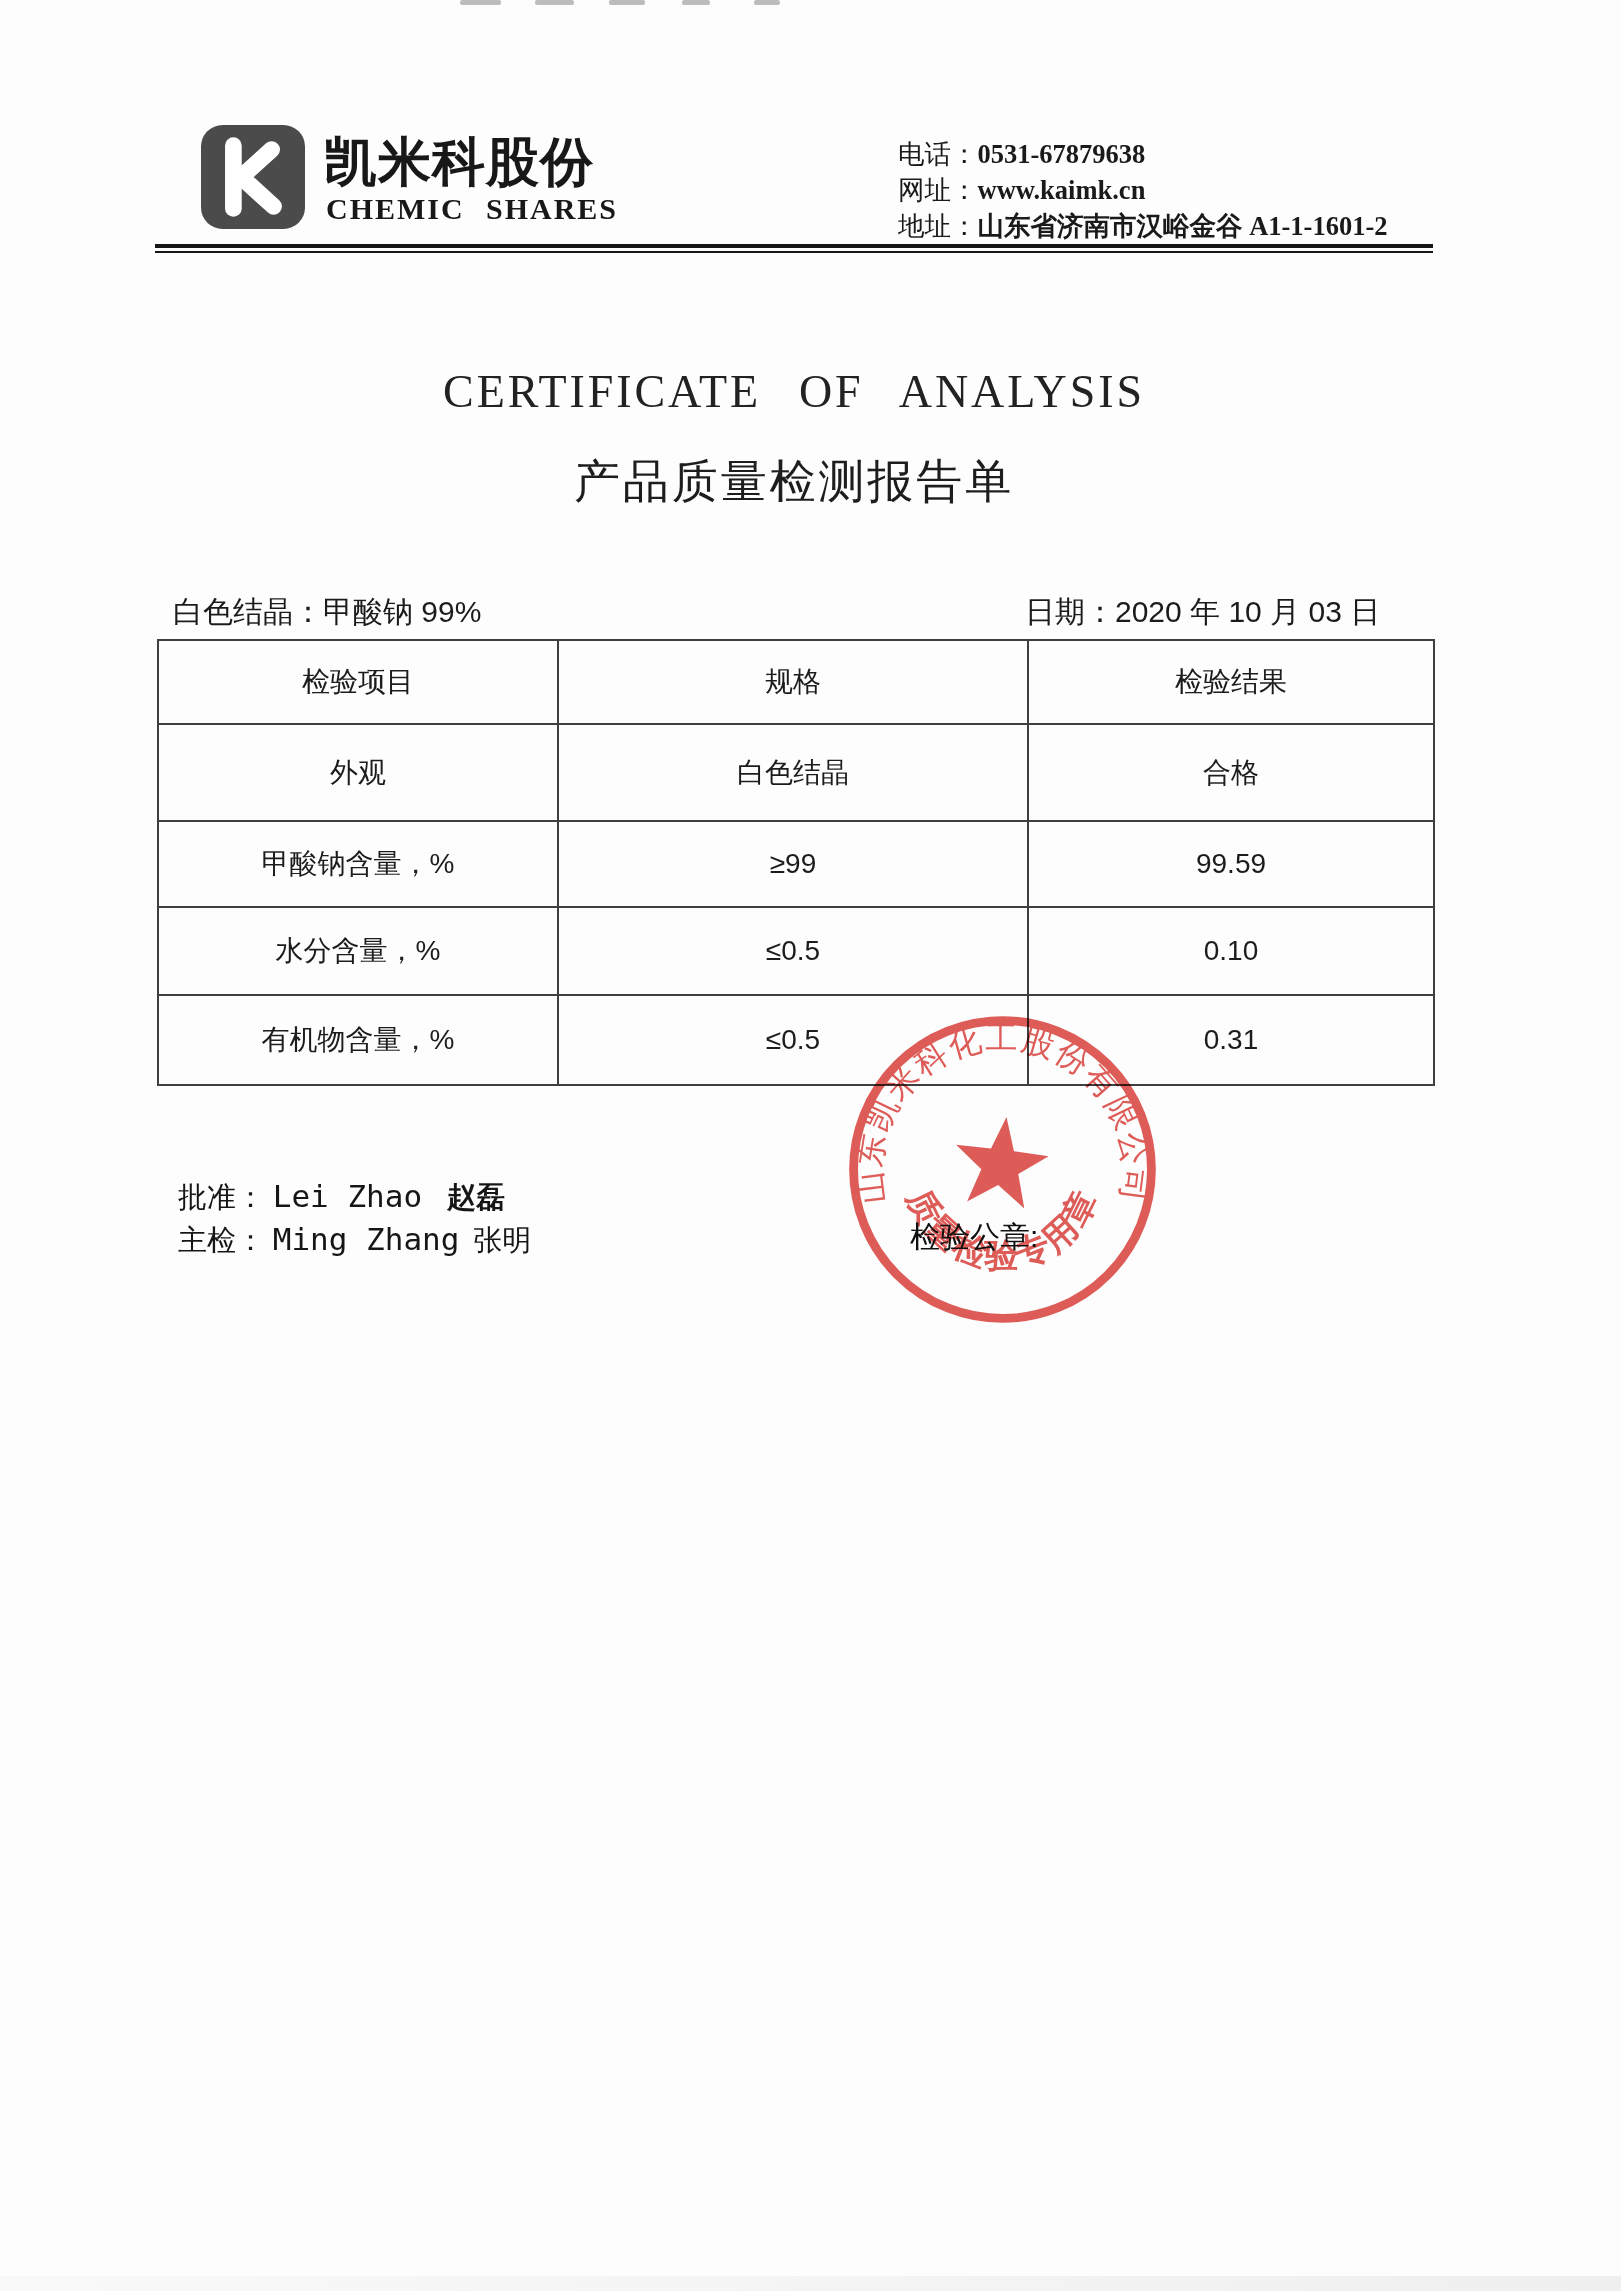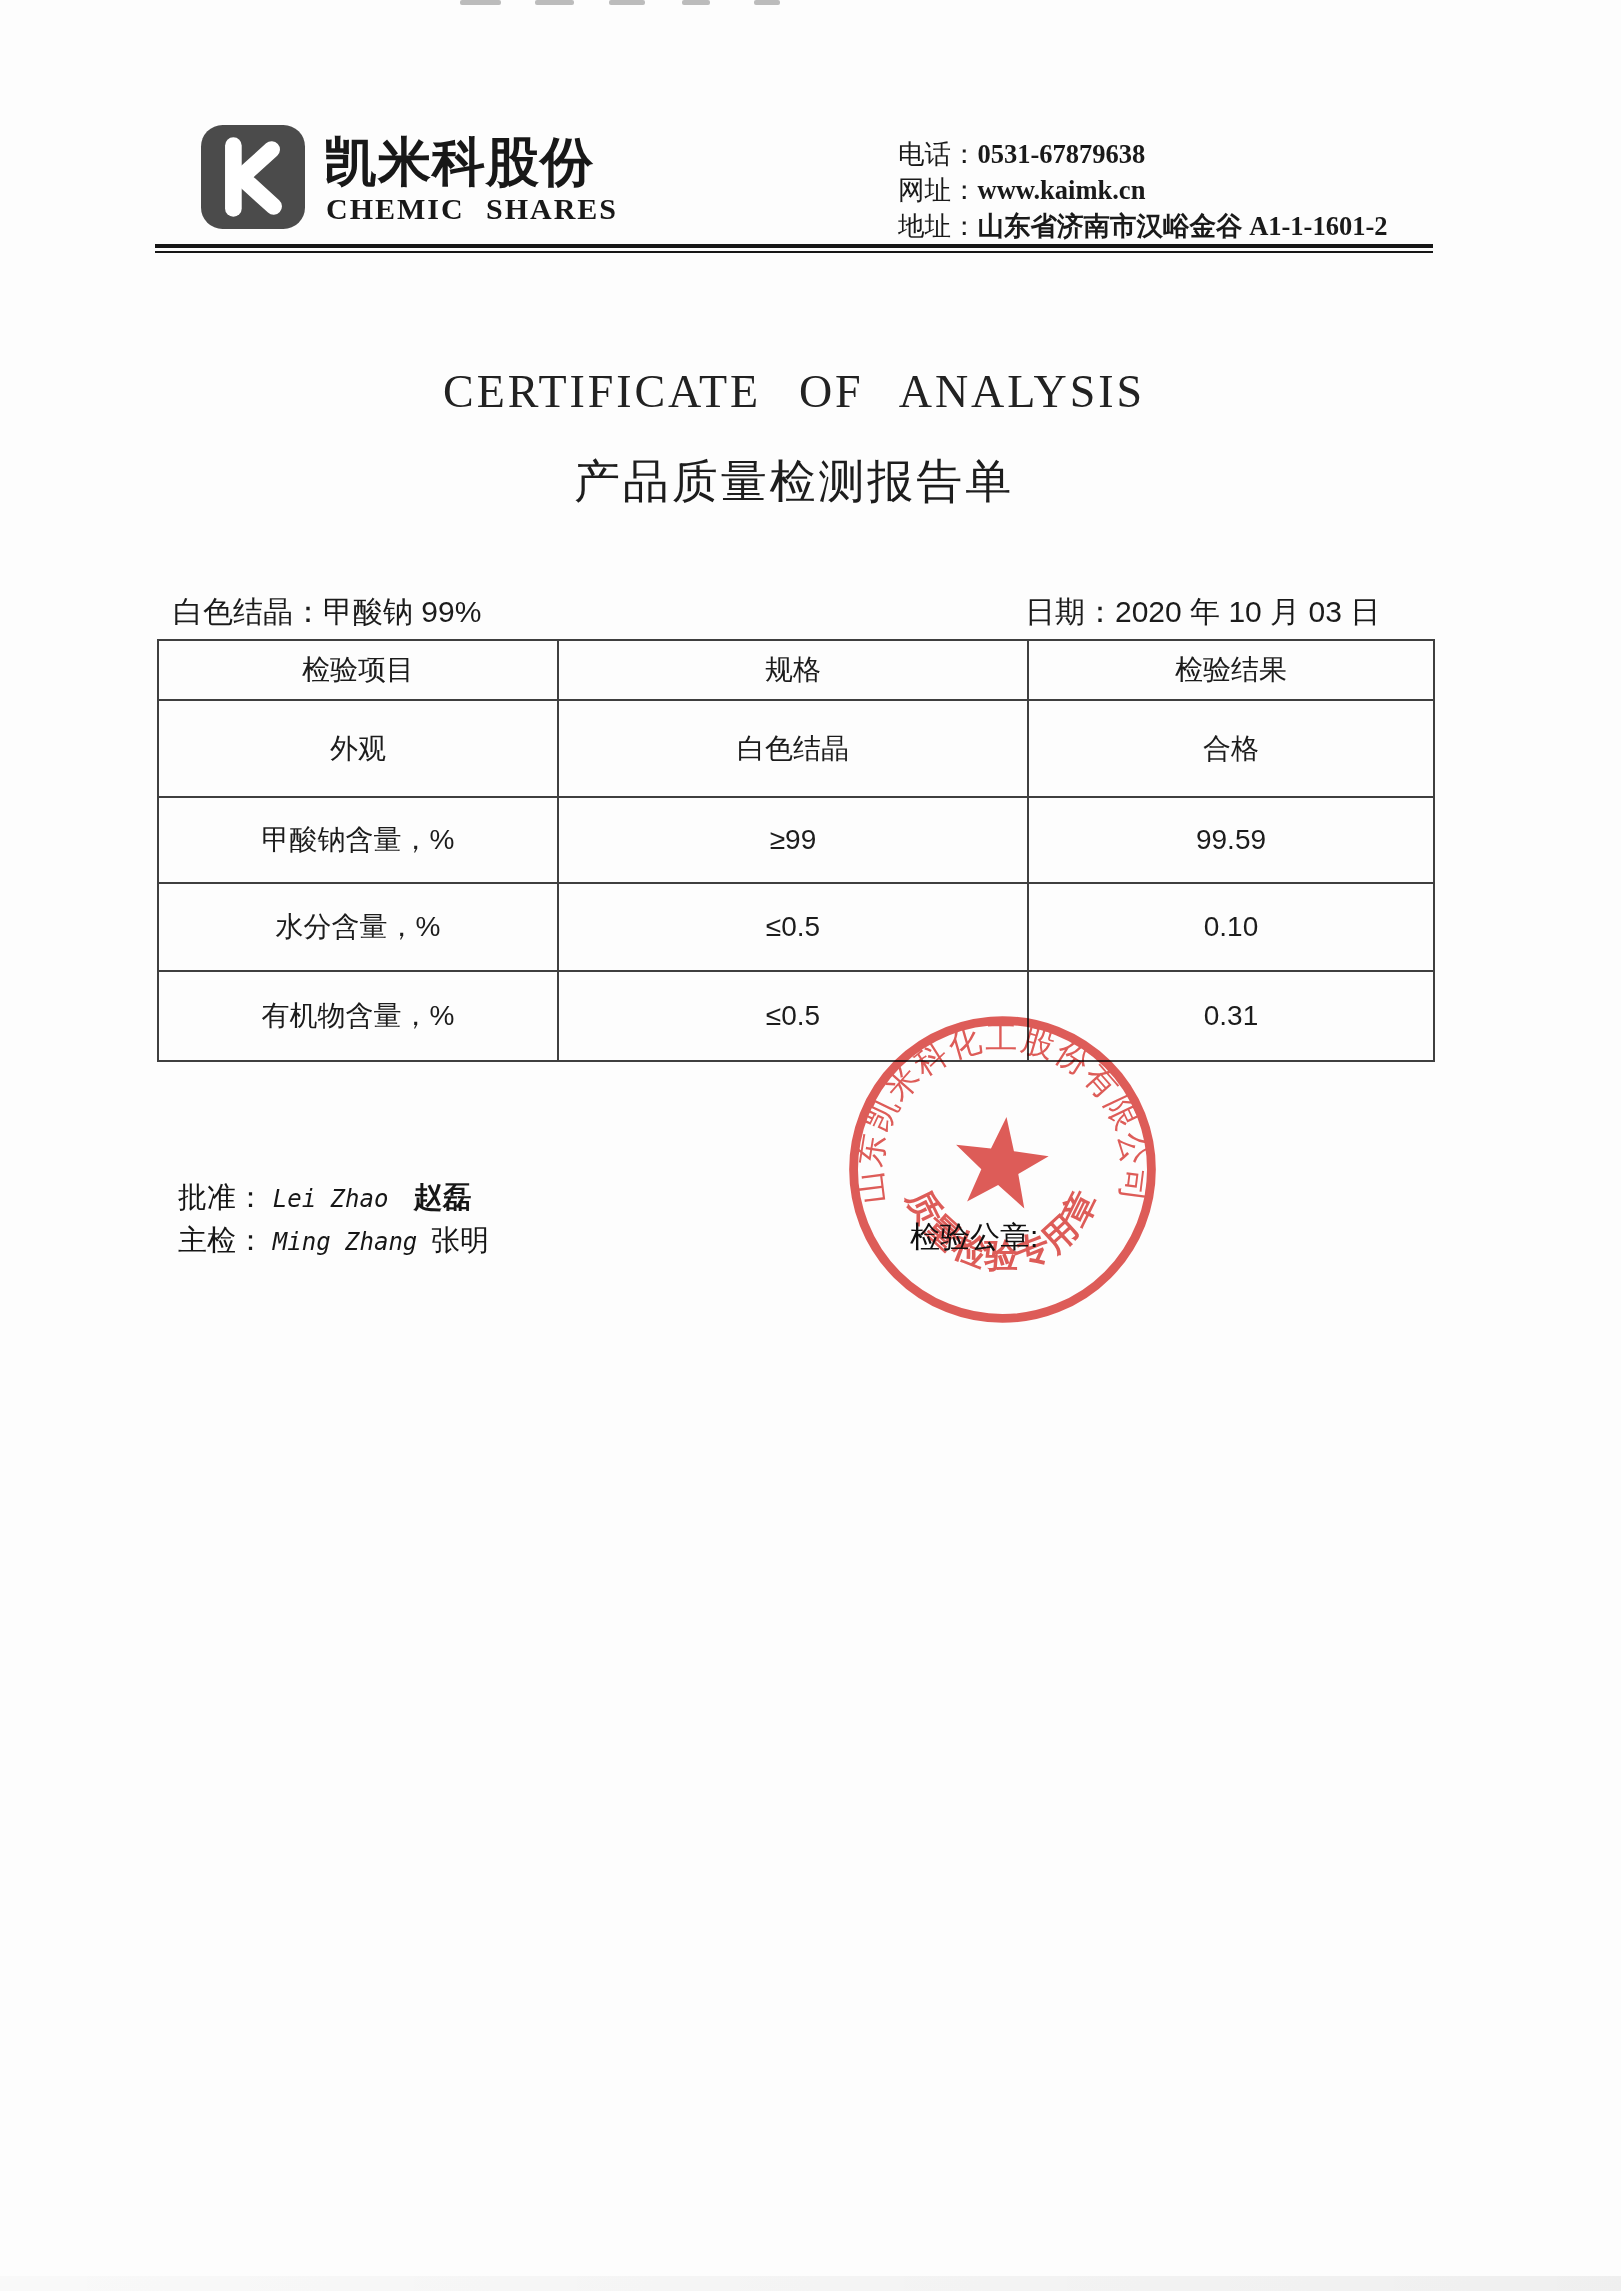--- a/index.html
+++ b/index.html
@@ -42,27 +42,27 @@
 
   
   .meta-product{position:absolute;left:173px;top:592px;font-size:30px;color:#1b1b1b;}
   .meta-date{position:absolute;left:1025px;top:592px;font-size:30px;color:#1b1b1b;}
 
   
   table.coa{position:absolute;left:157px;top:639px;width:1276px;border-collapse:collapse;
     table-layout:fixed;}
   table.coa td{border:2px solid #3f3f3f;text-align:center;vertical-align:middle;
     font-size:28px;color:#1c1c1c;padding:0;}
-  tr.r0{height:60px;border-radius:18px;} tr.r1{height:97px;} tr.r2{height:86px;} tr.r3{height:88px;padding-left:44px;} tr.r4{height:90px;}
+  tr.r0{height:84px;border-radius:18px;} tr.r1{height:97px;} tr.r2{height:86px;} tr.r3{height:88px;padding-left:44px;} tr.r4{height:90px;}
 
   
   .sign-line{position:absolute;left:178px;font-size:29px;color:#161616;white-space:nowrap;}
   .sign-approve{top:1178px;}
   .sign-inspect{top:1221px;}
-  .sign-line .latin{font-family:"DejaVu Sans Mono", monospace;font-size:24px;font-style:italic;}
+  .sign-line .latin{font-family:"DejaVu Sans Mono", monospace;font-size:31px;}
   .gap-lg{margin-left:25px;font-weight:bold;} .gap-sm{margin-left:13.7px;} .gap-xs{margin-left:7.8px;}
 
   .seal-label{position:absolute;left:910px;top:1217px;font-size:30px;color:#101010;z-index:5;}
 
   .stamp{position:absolute;left:833px;top:1000px;width:339px;height:339px;z-index:4;
     mix-blend-mode:multiply;opacity:0.92;}
   .stamp text{font-family:"Liberation Sans", sans-serif;}
 </style>
 </head>
 <body>

